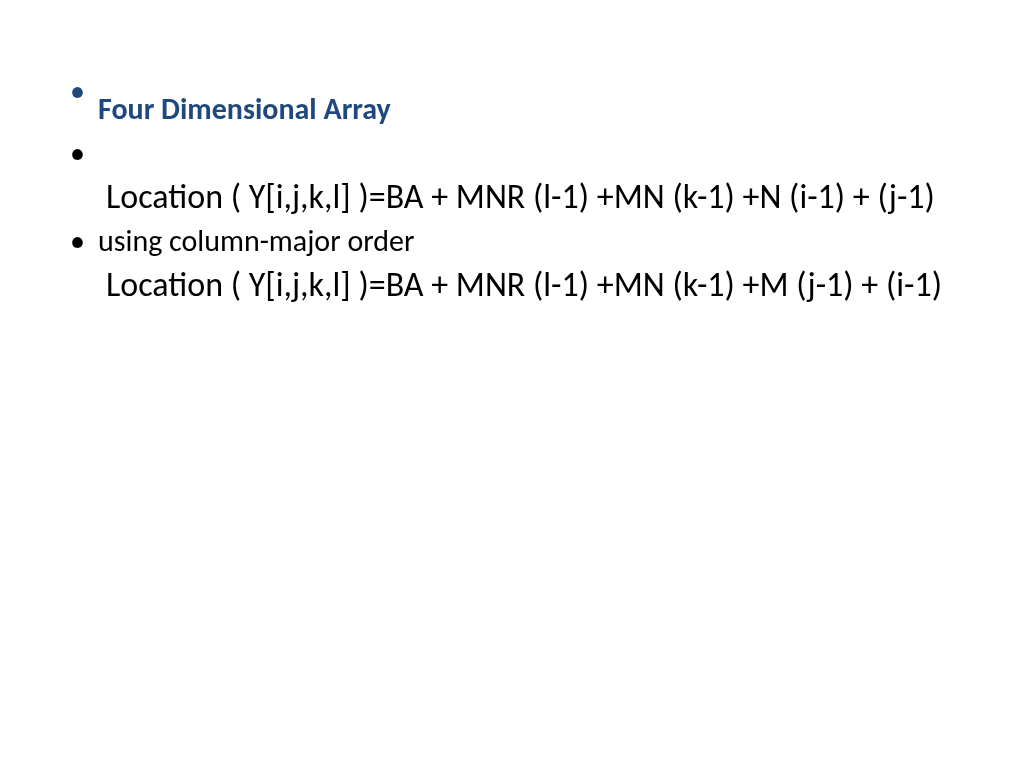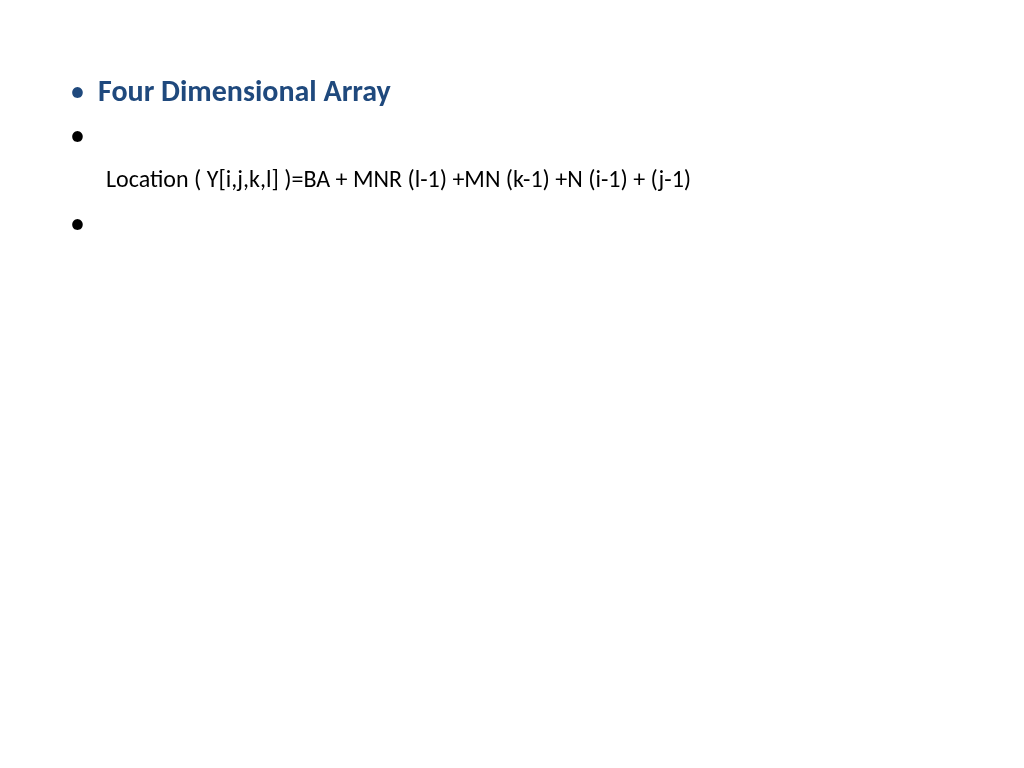--- a/index.html
+++ b/index.html
@@ -34,27 +34,28 @@
   }
   .bullet.accent { color: #1f497d; }
   .bullet.body   { color: #000000; }
   .content {
     font-size: 30px;
     line-height: 42px;
   }
   .content.accent {
     color: #1f497d;
     font-weight: 700;
+    margin-top: 18px;
   }
   .sub-row {
     padding-left: 42px;
     margin-bottom: 2px;
   }
   .sub {
-    font-size: 24px;
+    font-size: 34px;
     line-height: 42px;
     padding-left: 36px;
     text-indent: -36px;
   }
 </style>
 </head>
 <body>
 
 <div class="slide">
 
@@ -66,16 +67,20 @@
   <div class="bullet-row">
     <div class="bullet body">•</div>
   </div>
 
   <div class="sub-row">
     <div class="sub">Location ( Y[i,j,k,l] )=BA + MNR (l-1) +MN (k-1) +N (i-1) + (j-1)</div>
   </div>
 
   <div class="bullet-row">
     <div class="bullet body">•</div>
+    <div class="content">using column-major order</div>
   </div>
 
+  <div class="sub-row">
+    <div class="sub">Location ( Y[i,j,k,l] )=BA + MNR (l-1) +MN (k-1) +M (j-1) + (i-1)</div>
+  </div>
 
 </div>
 
 </body></html>

